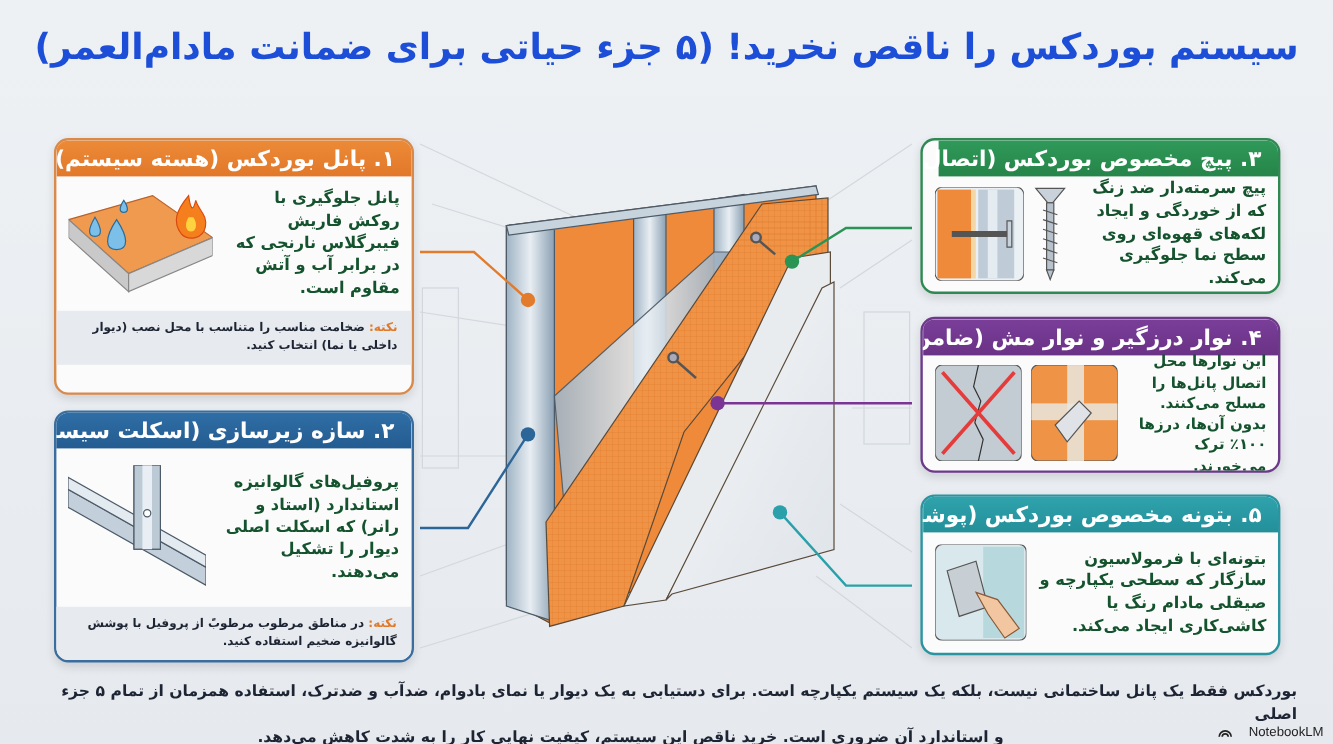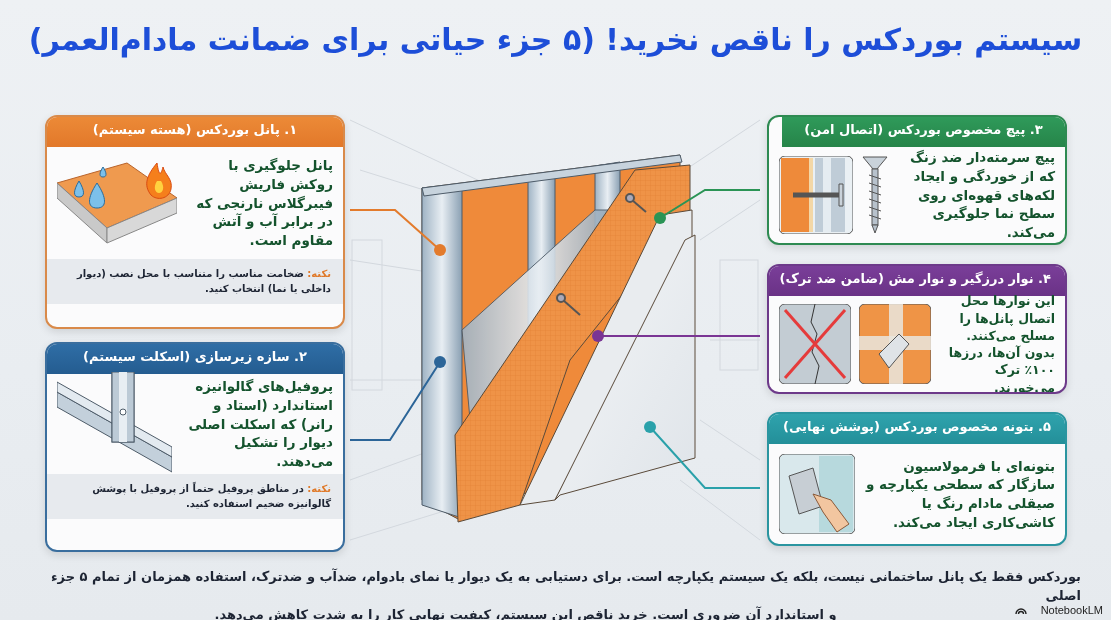--- a/index.html
+++ b/index.html
@@ -18,22 +18,22 @@
   }
   
   .bg-lines { position: absolute; left: 0; top: 80px; width: 1111px; height: 500px; pointer-events: none; }
 
   .card {
     position: absolute; background: #fbfbfc; border-radius: 12px;
     border: 2px solid; overflow: hidden; direction: rtl;
     box-shadow: 0 3px 8px rgba(0,0,0,0.12);
   }
   .card-header {
-    color: #fff; font-weight: bold; font-size: 13px;
-    padding: 5px 14px 6px; text-align: center; height: 30px;
+    color: #fff; font-weight: bold; font-size: 18px;
+    padding: 5px 14px 6px; text-align: left; height: 30px;
     white-space: nowrap;
   }
   .card-body { position: relative; display: flex; flex-direction: row; align-items: center; padding: 8px 10px; gap: 8px; }
   .card-text { font-size: 13.5px; font-weight: bold; line-height: 1.38; color: #14532d; text-align: right; }
   .card-note {
     background: #e7eaee; padding: 8px 12px; font-size: 10px; font-weight: bold;
     line-height: 1.45; text-align: right; color: #1d2433;
   }
   .note-label { color: #e07a2a; }
 
@@ -153,34 +153,34 @@
     </svg>
   </div>
   <div class="card-note">
     <span class="note-label">نکته:</span>
     <span>ضخامت مناسب را متناسب با محل نصب (دیوار داخلی یا نما) انتخاب کنید.</span>
   </div>
 </div>
 
 <div class="card card2">
   <div class="card-header">۲. سازه زیرسازی (اسکلت سیستم)</div>
-  <div class="card-body" style="height:100px;">
+  <div class="card-body" style="height:132px;">
     <div class="card-text" style="width:160px;">پروفیل‌های گالوانیزه استاندارد (استاد و رانر) که اسکلت اصلی دیوار را تشکیل می‌دهند.</div>
     <svg class="illus" width="115" height="105" viewBox="0 0 115 105">
       <polygon points="0,20 115,85 115,100 0,35" fill="#c3d0db" stroke="#4d5b68"></polygon>
       <polygon points="0,10 115,75 115,85 0,20" fill="#e3eaf0" stroke="#4d5b68"></polygon>
       <rect x="55" y="0" width="22" height="70" fill="url(#steel2)" stroke="#4d5b68"></rect>
       <rect x="55" y="0" width="22" height="70" fill="#bccad6" stroke="#4d5b68"></rect>
       <rect x="62" y="0" width="8" height="70" fill="#e8eef3"></rect>
       <circle cx="66" cy="40" r="3" fill="#fff" stroke="#4d5b68"></circle>
     </svg>
   </div>
   <div class="card-note">
     <span class="note-label">نکته:</span>
-    <span>در مناطق پروفیل حتماً از پروفیل با پوشش گالوانیزه ضخیم استفاده کنید.</span>
+    <span>در مناطق مرطوب مرطوبً از پروفیل با پوشش گالوانیزه ضخیم استفاده کنید.</span>
   </div>
 </div>
 
 <div class="card card3">
   <div class="card-header">۳. پیچ مخصوص بوردکس (اتصال امن)</div>
   <div class="card-body" style="height:96px;">
     <div class="card-text" style="width:170px;">پیچ سرمته‌دار ضد زنگ که از خوردگی و ایجاد لکه‌های قهوه‌ای روی سطح نما جلوگیری می‌کند.</div>
     <svg class="illus" width="28" height="80" viewBox="0 0 28 80">
       <polygon points="2,2 26,2 16,14 12,14" fill="#c9d2da" stroke="#555"></polygon>
       <rect x="11" y="14" width="6" height="56" fill="#b8c2cc" stroke="#555"></rect>

